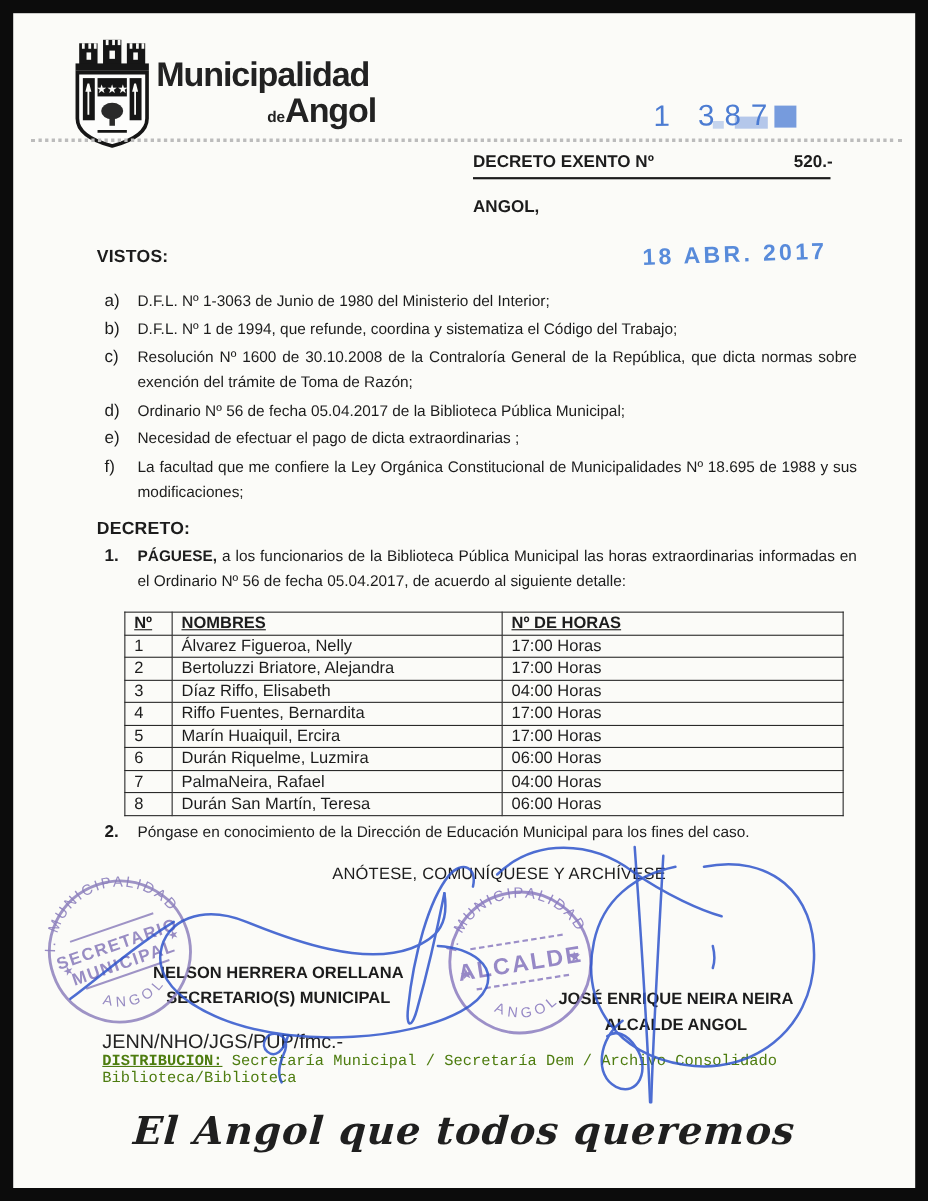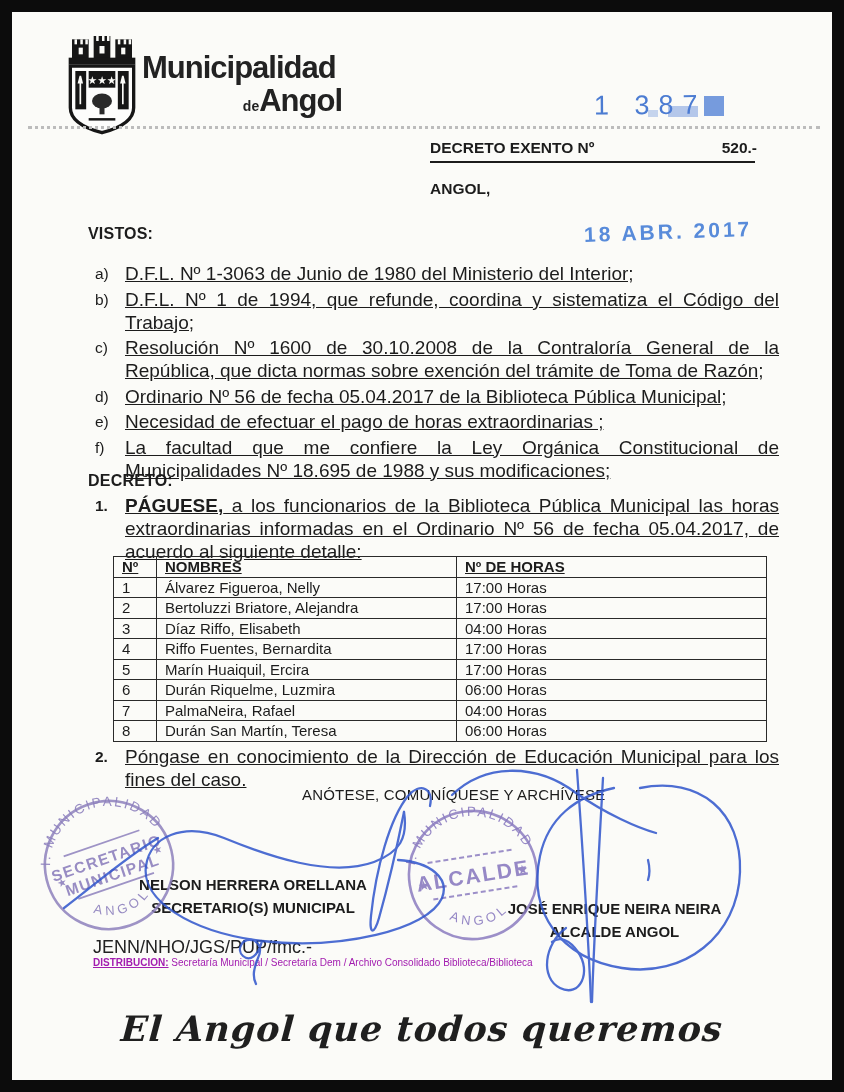--- a/index.html
+++ b/index.html
@@ -45,21 +45,21 @@
   }
 
   .section-title { font-size:16px; font-weight:bold; letter-spacing:.2px; }
   .vistos-title { left:88px; top:225px; }
   .decreto-title { left:88px; top:460px;margin-top:12px; }
 
   .list { left:95px; width:684px; }
   .vistos-list { top:262px; }
   .list-item { display:flex; margin-bottom:2.5px; }
   .list-letter { width:30px; flex:0 0 30px; font-size:15.5px; }
-  .list-text { flex:1; font-size:19px; line-height:23px; text-align:justify;text-decoration:underline; }
+  .list-text { flex:1; font-size:14px; line-height:23px; text-align:justify; }
   .list-letter { line-height:23px; }
 
   .d-list { top:494px; }
   .d-num { width:30px; flex:0 0 30px; font-size:15.5px; font-weight:bold; line-height:23px; }
   .d-bold { font-weight:bold; }
 
   .item2 { left:95px; top:745px; width:684px; display:flex; }
 
   table.hours {
     position:absolute; left:113px; top:556px; width:604px;
@@ -75,21 +75,21 @@
   table.hours .hdr { font-weight:bold; }
   table.hours .hdr span { text-decoration:underline;text-align:right; }
 
   .anotese { left:302px; top:786px; font-size:15px; font-weight:normal; letter-spacing:.2px; }
 
   .sig-name-block { text-align:center; line-height:23px; font-size:15px; font-weight:bold; }
   .sig-left  { left:133px; top:873px; width:240px; }
   .sig-right { left:492px; top:873px; width:245px;margin-top:24px; }
 
   .footer-initials { left:93px; top:937px; font-size:18px; color:#222; }
-  .footer-dist { left:93px; top:957px; font-size:10px; color:#a21caf; }
+  .footer-dist { left:93px; top:957px; font-size:14px; color:#4d7c0f;font-family:Liberation Mono, monospace; }
   .dist-label { font-weight:bold; text-decoration:underline; }
 
   .slogan {
     left:0; top:1008px; width:844px; text-align:center;
     font-family:"DejaVu Serif", serif; font-style:italic; font-weight:bold;
     font-size:35px; letter-spacing:1px; color:#1f1f1f; transform:skewX(-4deg);
   }
 
   .stamp-svg { position:absolute; z-index:5; pointer-events:none; }
   .stamp-left  { left:24px;  top:780px; transform:rotate(-19deg); }
@@ -173,21 +173,21 @@
     <div class="list-item">
       <span class="list-letter">c)</span>
       <span class="list-text">Resolución Nº 1600 de 30.10.2008 de la Contraloría General de la República, que dicta normas sobre exención del trámite de Toma de Razón;</span>
     </div>
     <div class="list-item">
       <span class="list-letter">d)</span>
       <span class="list-text">Ordinario Nº 56 de fecha 05.04.2017 de la Biblioteca Pública Municipal;</span>
     </div>
     <div class="list-item">
       <span class="list-letter">e)</span>
-      <span class="list-text">Necesidad de efectuar el pago de horas extraordinarias ;</span>
+      <span class="list-text">Necesidad de efectuar el pago de dicta extraordinarias ;</span>
     </div>
     <div class="list-item">
       <span class="list-letter">f)</span>
       <span class="list-text">La facultad que me confiere la Ley Orgánica Constitucional de Municipalidades Nº 18.695 de 1988 y sus modificaciones;</span>
     </div>
   </div>
 
   <div class="abs section-title decreto-title">DECRETO:</div>
   <div class="abs list d-list">
     <div class="list-item">

